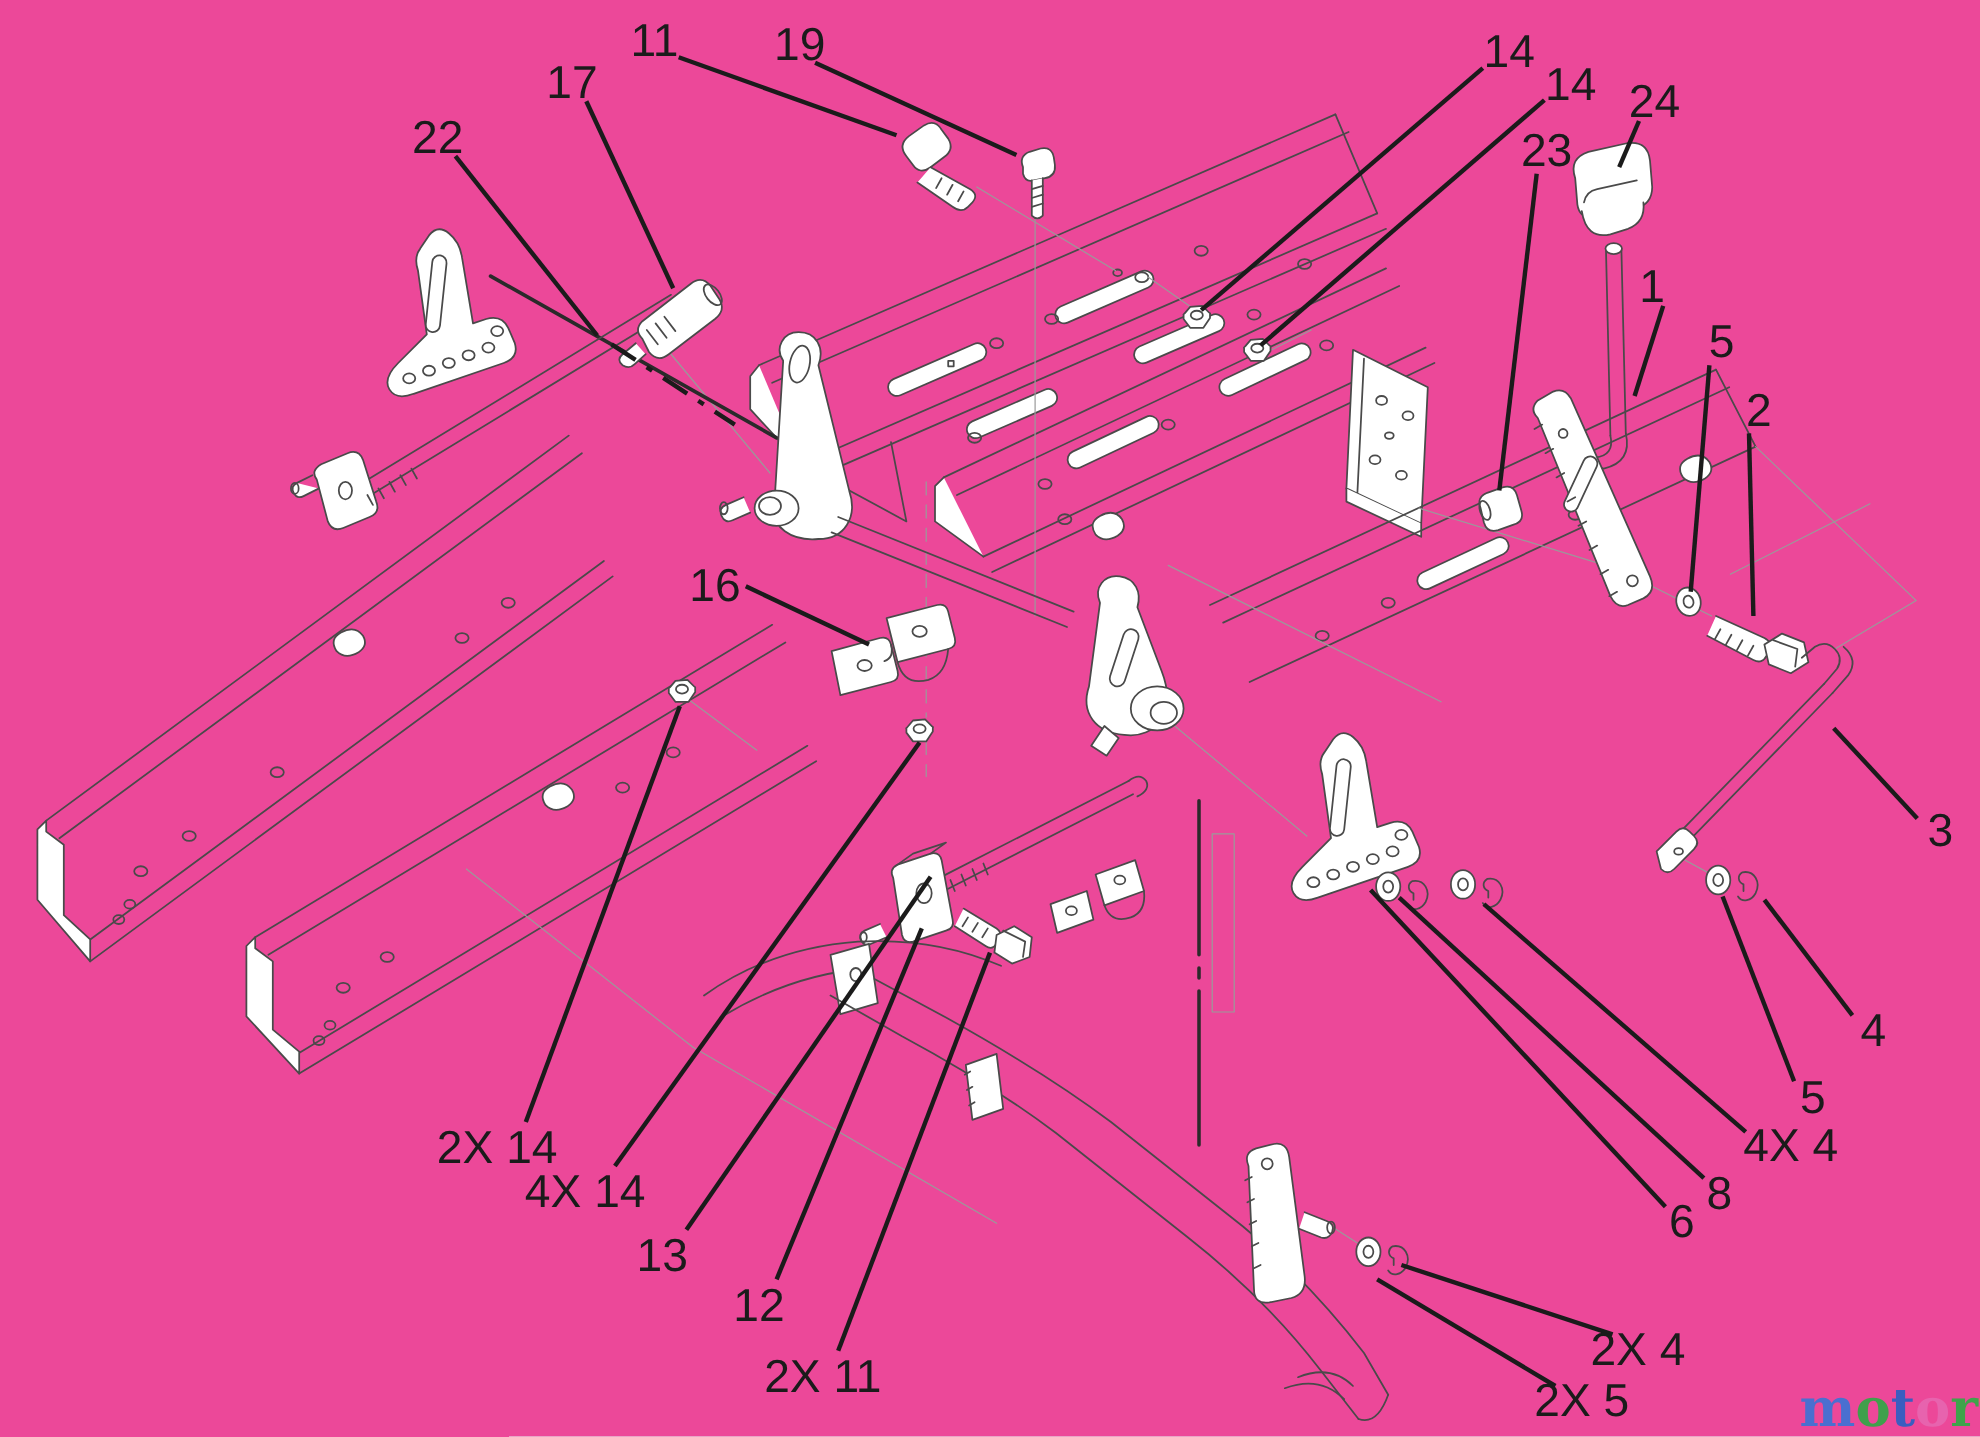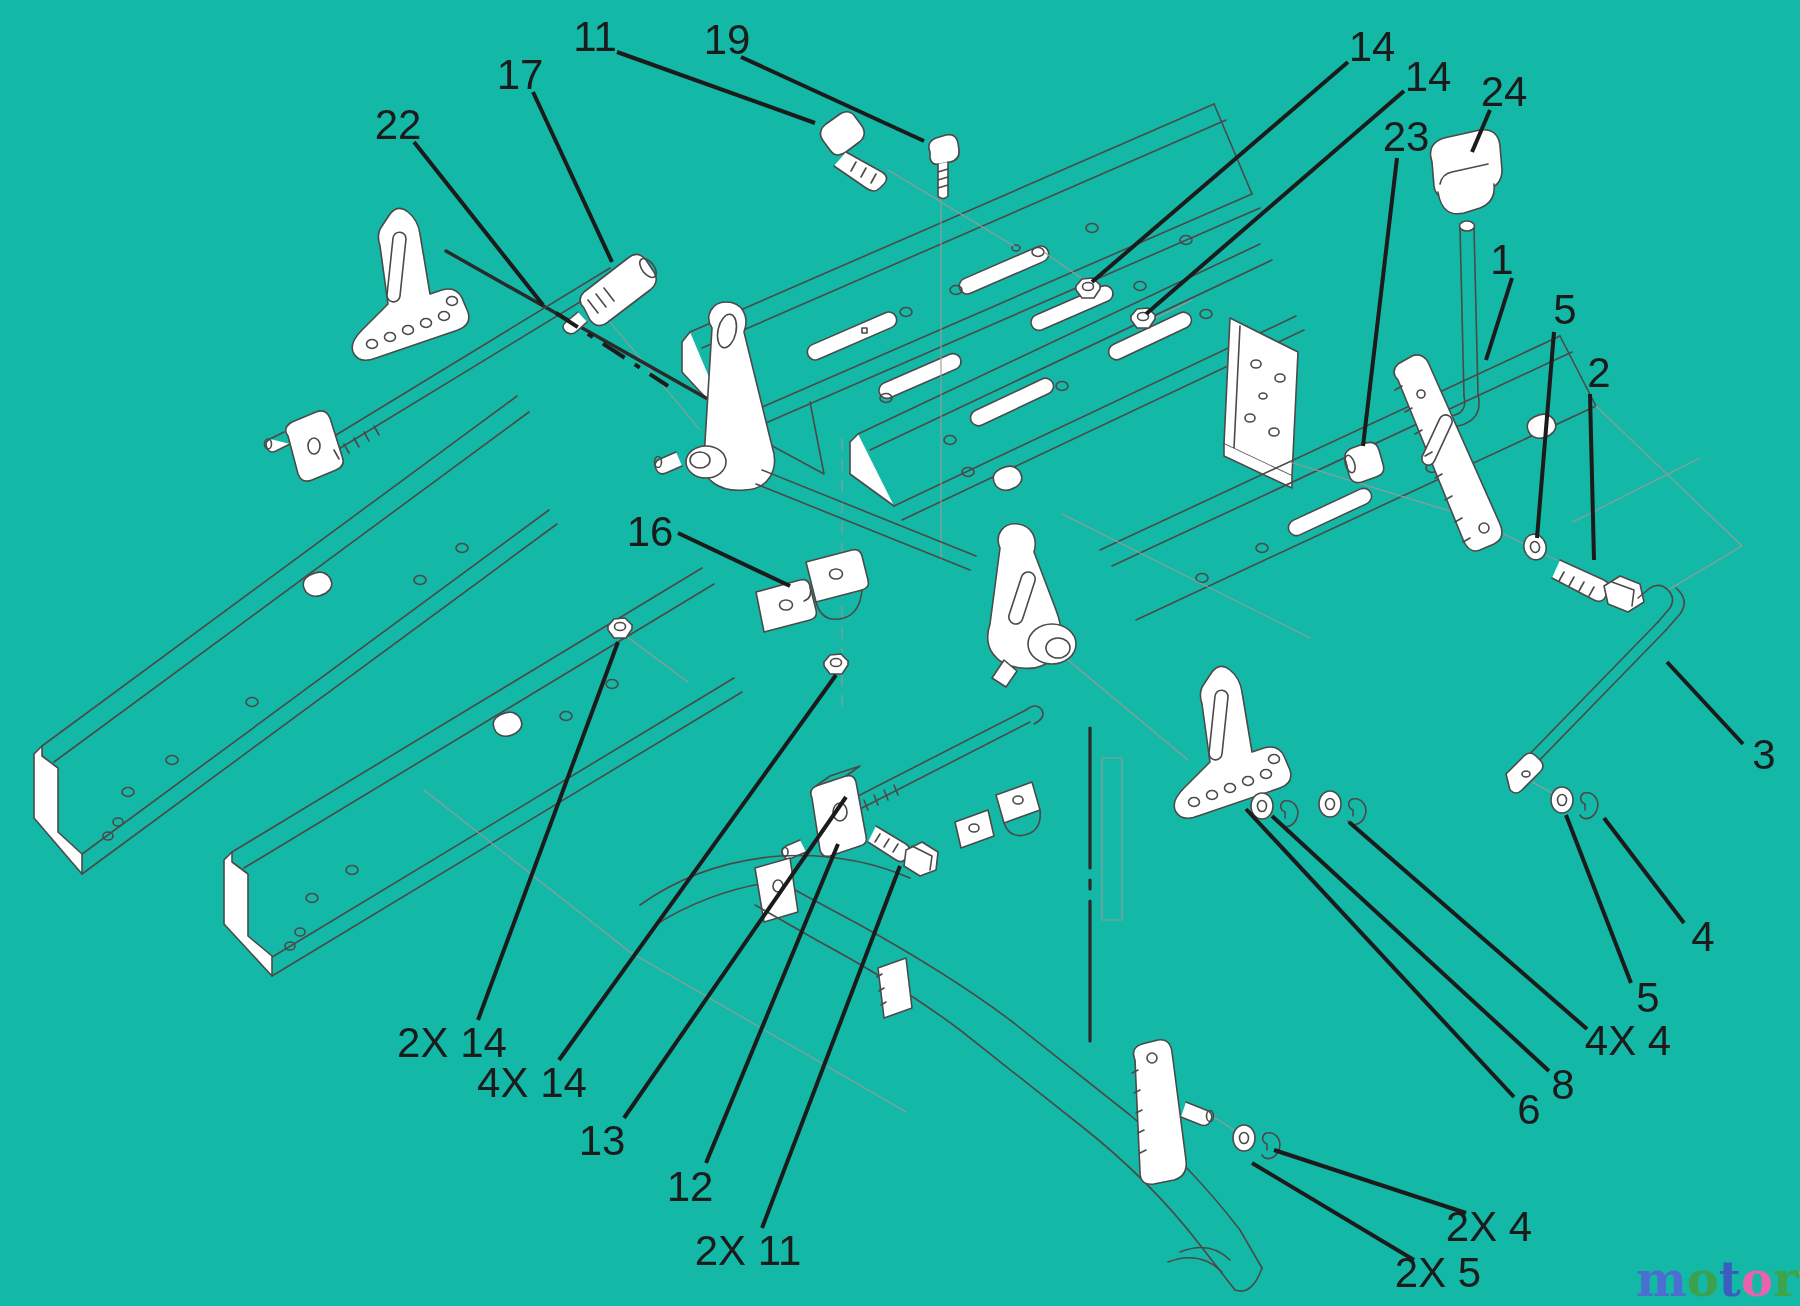--- a/index.html
+++ b/index.html
@@ -1,16 +1,16 @@
 <!DOCTYPE html>
 <html><head>
 <meta charset="utf-8">
 <style>
   html,body{margin:0;padding:0;background:#e8e8e8;}
-  #stage{position:relative;width:1800px;height:1306px;background:#14b8a6;overflow:hidden;
+  #stage{position:relative;width:1800px;height:1306px;background:#ec4899;overflow:hidden;
          font-family:"Liberation Sans",sans-serif;}
   svg{position:absolute;left:0;top:0;}
   #logo{font-family:"DejaVu Serif","Liberation Serif",serif;font-weight:bold;}
   #logo .de{font-family:"DejaVu Serif","Liberation Serif",serif;font-weight:normal;}
 </style>
 </head>
 <body>
 
 <div id="stage">
 <svg id="dg" width="1800" height="1306" viewBox="0 0 1800 1306">

